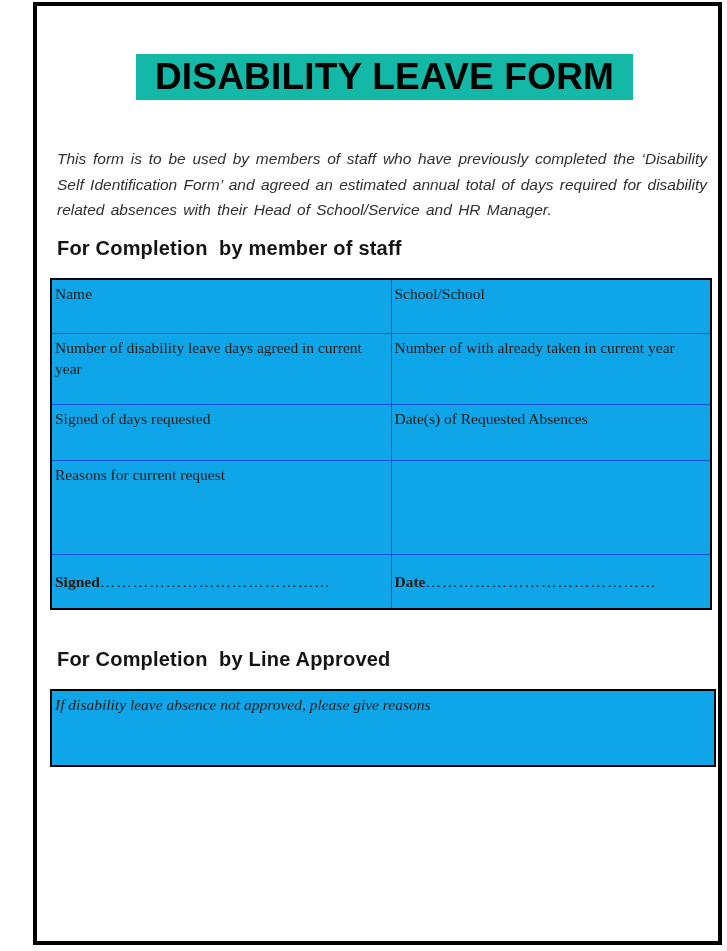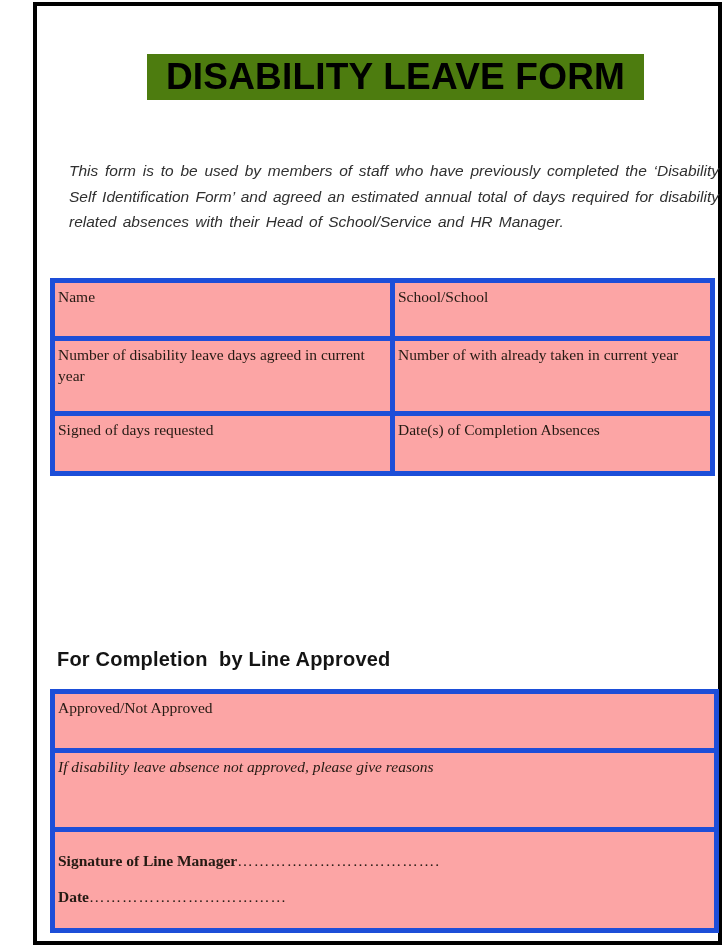--- a/index.html
+++ b/index.html
@@ -5,47 +5,47 @@
   html,body{margin:0;padding:0;background:#ffffff;}
   .page{
     position:relative;width:727px;height:951px;background:#ffffff;
     font-family:"Liberation Sans",sans-serif;overflow:hidden;
   }
   .frame{
     position:absolute;left:33px;top:2px;width:689px;height:943px;
     border:4px solid #000;box-sizing:border-box;
   }
   .title-bar{
-    position:absolute;left:147px;top:54px;width:497px;height:46px;
-    background:#4d7c0f;display:flex;align-items:center;justify-content:center;
+    position:absolute;left:136px;top:54px;width:497px;height:46px;
+    background:#14b8a6;display:flex;align-items:center;justify-content:center;
   }
   .title-text{
     font-size:37px;font-weight:bold;color:#000;white-space:nowrap;letter-spacing:0.2px;
   }
   .intro{
-    position:absolute;left:57px;top:146px;width:650px;margin:12px;
+    position:absolute;left:57px;top:146px;width:650px;margin:0;
     font-style:italic;font-size:15.5px;line-height:25.5px;color:#303030;
     text-align:justify;word-spacing:2px;
   }
   .heading{
     position:absolute;left:57px;margin:0;font-size:20px;font-weight:bold;
     color:#141414;white-space:pre-wrap;letter-spacing:0.2px;
   }
   #staff-heading{top:237px;}
   #manager-heading{top:648px;}
   table.form{
     position:absolute;left:50px;border-collapse:collapse;table-layout:fixed;
     border:2px solid #000;
   }
   #staff-table{top:278px;width:660px;}
   #manager-table{top:689px;width:664px;}
   td{
-    border:5px solid #1d4ed8;vertical-align:top;padding:3px 3px;
+    border:1px solid #1d4ed8;vertical-align:top;padding:3px 3px;
     font-family:"Liberation Serif",serif;font-size:15.5px;
-    color:#241a13;line-height:21px;background:#fca5a5;
+    color:#241a13;line-height:21px;background:#0ea5e9;
   }
   #staff-table .r0 td{height:47px;}
   #staff-table .r1 td{height:64px;margin-top:36px;}
   #staff-table .r2 td{height:49px;}
   #staff-table .r3 td{height:87px;}
   #staff-table .r4 td{height:47px;vertical-align:middle;}
   #manager-table .r0 td{height:48px;}
   #manager-table .r1 td{height:68px;font-style:italic;}
   #manager-table .r2 td{height:83px;padding-top:10px;}
   .lbl{font-weight:bold;}
@@ -60,57 +60,61 @@
 <div class="page">
 
   <div class="frame"></div>
 
   <div class="title-bar">
     <span class="title-text">DISABILITY LEAVE FORM</span>
   </div>
 
   <p class="intro">This form is to be used by members of staff who have previously completed the ‘Disability Self Identification Form’ and agreed an estimated annual total of days required for disability related absences with their Head of School/Service and HR Manager.</p>
 
+  <h2 class="heading" id="staff-heading">For Completion  by member of staff</h2>
 
   <table class="form" id="staff-table">
     <colgroup>
         <col style="width:340px">
         <col style="width:320px">
       </colgroup>
     <tbody>
         <tr class="r0">
       <td><span>Name</span></td>
       <td><span>School/School</span></td>
     </tr>
     <tr class="r1">
       <td><span>Number of disability leave days agreed in current year</span></td>
       <td><span>Number of with already taken in current year</span></td>
     </tr>
     <tr class="r2">
       <td><span>Signed of days requested</span></td>
-      <td><span>Date(s) of Completion Absences</span></td>
+      <td><span>Date(s) of Requested Absences</span></td>
+    </tr>
+    <tr class="r3">
+      <td><span>Reasons for current request</span></td>
+      <td><span></span></td>
+    </tr>
+    <tr class="r4">
+      <td>
+        <div class="dotline"><span class="lbl">Signed</span><span class="dots">……………………………………</span></div>
+      </td>
+      <td>
+        <div class="dotline"><span class="lbl">Date</span><span class="dots">……………………………………</span></div>
+      </td>
     </tr>
   </tbody>
     </table>
 
   <h2 class="heading" id="manager-heading">For Completion  by Line Approved</h2>
 
   <table class="form" id="manager-table">
     <colgroup>
         <col style="width:664px">
       </colgroup>
     <tbody>
-        <tr class="r0">
-      <td><span>Approved/Not Approved</span></td>
-    </tr>
     <tr class="r1">
       <td><span>If disability leave absence not approved, please give reasons</span></td>
-    </tr>
-    <tr class="r2">
-      <td>
-        <div class="dotline sig-line"><span class="lbl">Signature of Line Manager</span><span class="dots">……………………………….</span></div>
-        <div class="dotline date-line"><span class="lbl">Date</span><span class="dots">………………………………</span></div>
-      </td>
     </tr>
   </tbody>
     </table>
 
 </div>
 
 </body></html>

